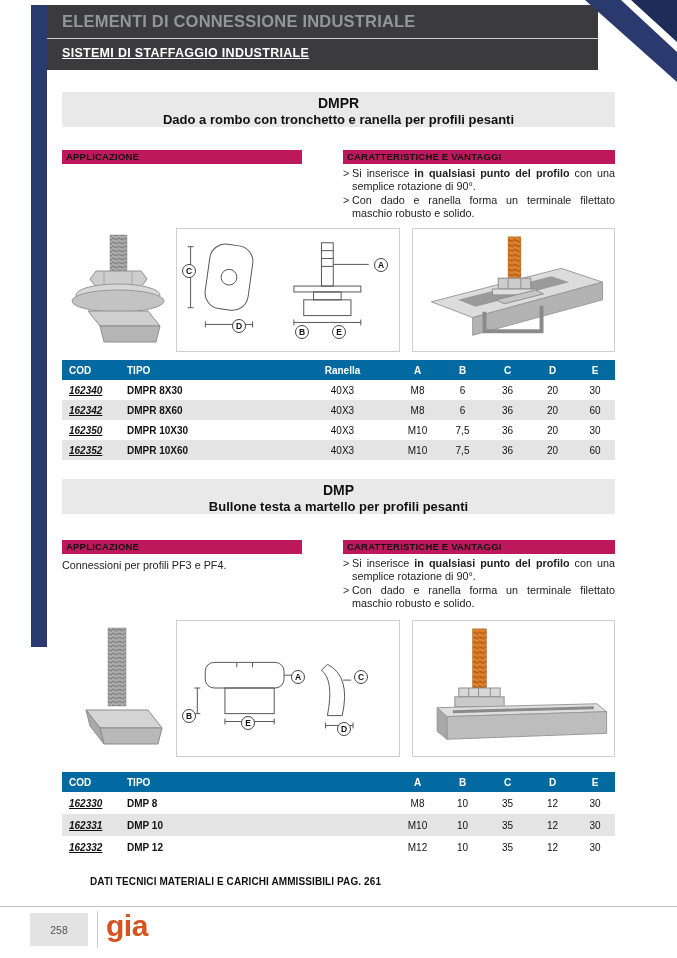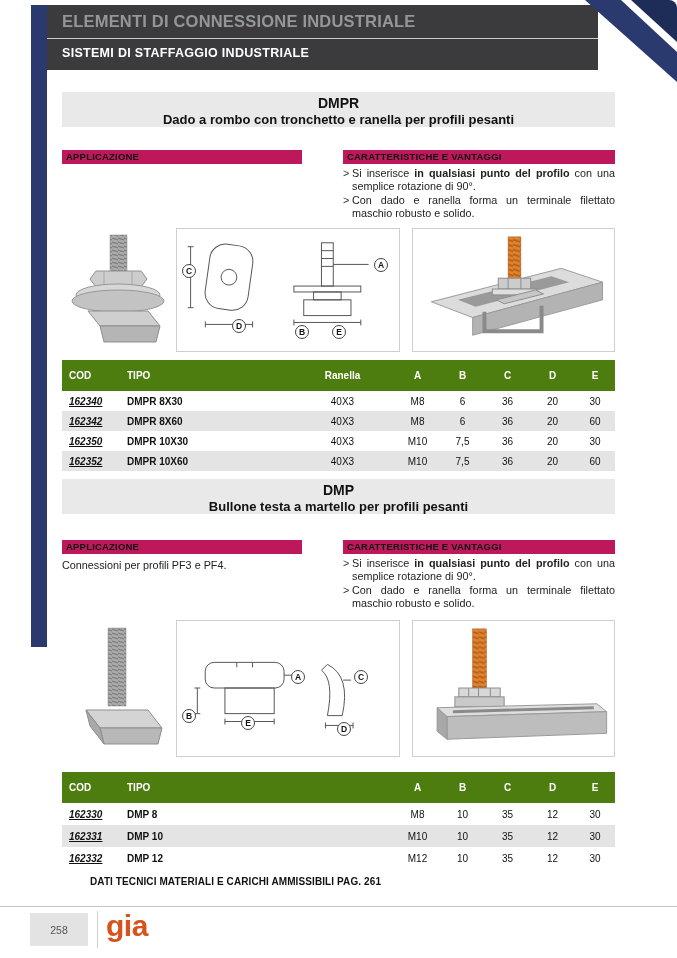--- a/index.html
+++ b/index.html
@@ -1,47 +1,47 @@
 <!DOCTYPE html>
 <html><head>
 <meta charset="utf-8">
 <style>
   * { box-sizing: border-box; margin: 0; padding: 0; }
   html,body { background:#ffffff; }
   .page {
     position: relative; width: 677px; height: 958px; background:#fff;
-    font-family: "Liberation Sans", sans-serif; margin: 0 auto; overflow: hidden; border-radius: 8px;
+    font-family: "Liberation Sans", sans-serif; margin: 0 auto; overflow: hidden;
   }
   
   .left-bar { position:absolute; left:31px; top:5px; width:16px; height:642px; background:#2b3a6e; }
   .header-block { position:absolute; left:47px; top:5px; width:551px; height:65px; background:#3b3b3d; }
   .header-title { position:absolute; left:15px; top:7px; font-size:16.5px; font-weight:bold; color:#94969a; letter-spacing:.2px; white-space:nowrap; }
   .header-divider { position:absolute; left:0; top:33px; width:100%; height:1px; background:rgba(255,255,255,.75); }
-  .header-subtitle { position:absolute; left:15px; top:41px; font-size:12.5px; font-weight:bold; color:#fff; letter-spacing:.3px; white-space:nowrap; }
+  .header-subtitle { position:absolute; left:15px; top:41px; font-size:12.5px; font-weight:bold; color:#fff; letter-spacing:.3px; white-space:nowrap;text-decoration:underline; }
   .decor { position:absolute; right:0; top:0; width:150px; height:85px; }
   
   .section-banner { position:absolute; left:62px; width:553px; height:35px; background:#e9e9e9; text-align:center; }
   .section-name { font-size:14px; font-weight:bold; color:#111; padding-top:3px; }
   .section-desc { font-size:13px; font-weight:bold; color:#111; margin-top:1px; }
   
   .label-bar { position:absolute; height:14px; background:#be185d; font-size:9.5px; font-weight:bold; color:#111; line-height:14px; padding-left:4px; letter-spacing:.2px; }
   .app-bar { left:62px; width:240px; }
   .feat-bar { left:343px; width:272px; }
   .app-text { position:absolute; left:62px; width:260px; font-size:10.8px; color:#222; }
   .features { position:absolute; left:343px; width:272px; font-size:10.8px; color:#222; line-height:13.4px; }
   .feature { display:flex; }
   .bullet-marker { flex:0 0 9px; color:#333; }
   .feature-text { text-align:justify; }
   
   .photo-box { position:absolute; }
   .img-box { position:absolute; border:1px solid #cfcfcf; background:#fff; }
   .dim-label { position:absolute; width:14px; height:14px; border:1px solid #444; border-radius:50%; background:#fff; font-size:8.5px; font-weight:bold; color:#111; text-align:center; line-height:12.5px; }
   
   .spec-table { position:absolute; left:62px; width:553px; border-collapse:collapse; table-layout:fixed; }
-  .spec-table th { background:#4d7c0f; color:#fff; font-size:10px; height:31px; font-weight:bold; text-align:center; padding:0; }
+  .spec-table th { background:#0369a1; color:#fff; font-size:10px; height:20px; font-weight:bold; text-align:center; padding:0; }
   .spec-table td { font-size:10px; color:#111; height:20px; text-align:center; padding:0; }
   .spec-table .al { text-align:left; padding-left:7px; }
   .cod-cell { font-weight:bold; font-style:italic;text-decoration:underline; }
   .tipo-cell { font-weight:bold;margin-left:36px; }
   .spec-table tbody tr:nth-child(even) { background:#e4e4e4; }
   #table-dmp td { height:22px; }
   
   .footer-note { position:absolute; left:62px; top:876px; font-size:10px; font-weight:bold; color:#111; letter-spacing:.1px;padding-left:28px; }
   .bottom-rule { position:absolute; left:0; top:906px; width:677px; height:1px; background:#c4c4c4; }
   .pagenum-box { position:absolute; left:30px; top:913px; width:58px; height:33px; background:#e3e3e3; color:#555; font-size:10.5px; display:flex; align-items:center; justify-content:center; }

